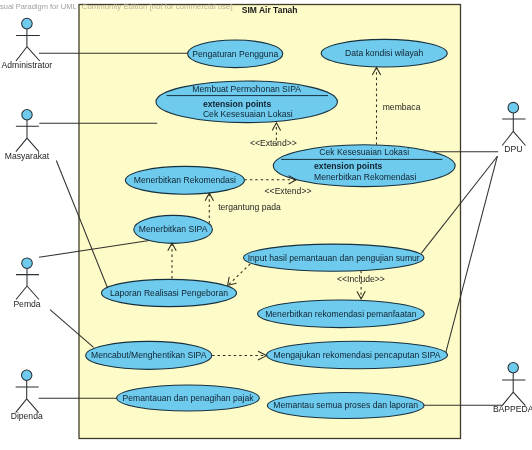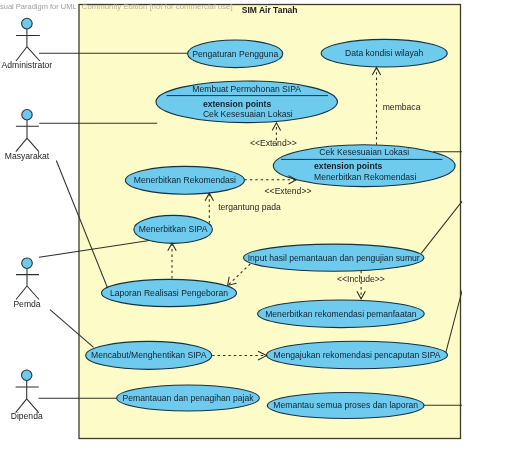--- a/index.html
+++ b/index.html
@@ -1,17 +1,17 @@
 <!DOCTYPE html>
 <html><head>
 <meta charset="utf-8">
 <title>SIM Air Tanah</title>
 <style>
   html,body{margin:0;padding:0;background:#ffffff;}
-  #page{position:relative;width:462px;height:450px;background:#ffffff;overflow:hidden;
+  #page{position:relative;width:532px;height:450px;background:#ffffff;overflow:hidden;
         font-family:"Liberation Sans", sans-serif;}
   svg{display:block;}
   text{font-family:"Liberation Sans", sans-serif;}
   .uc{font-size:8.6px;fill:#11222f;}
   .ucb{font-size:8.6px;font-weight:bold;fill:#11222f;}
   .actor{font-size:8.6px;fill:#1d1d1d;}
   .stereo{font-size:8.6px;fill:#262626;}
   .systitle{font-size:8.5px;font-weight:bold;fill:#1a1a1a;}
   .wm{font-size:7.5px;fill:#9e9e9e;}
   .wm2{font-size:7.8px;fill:#b7b19b;}

